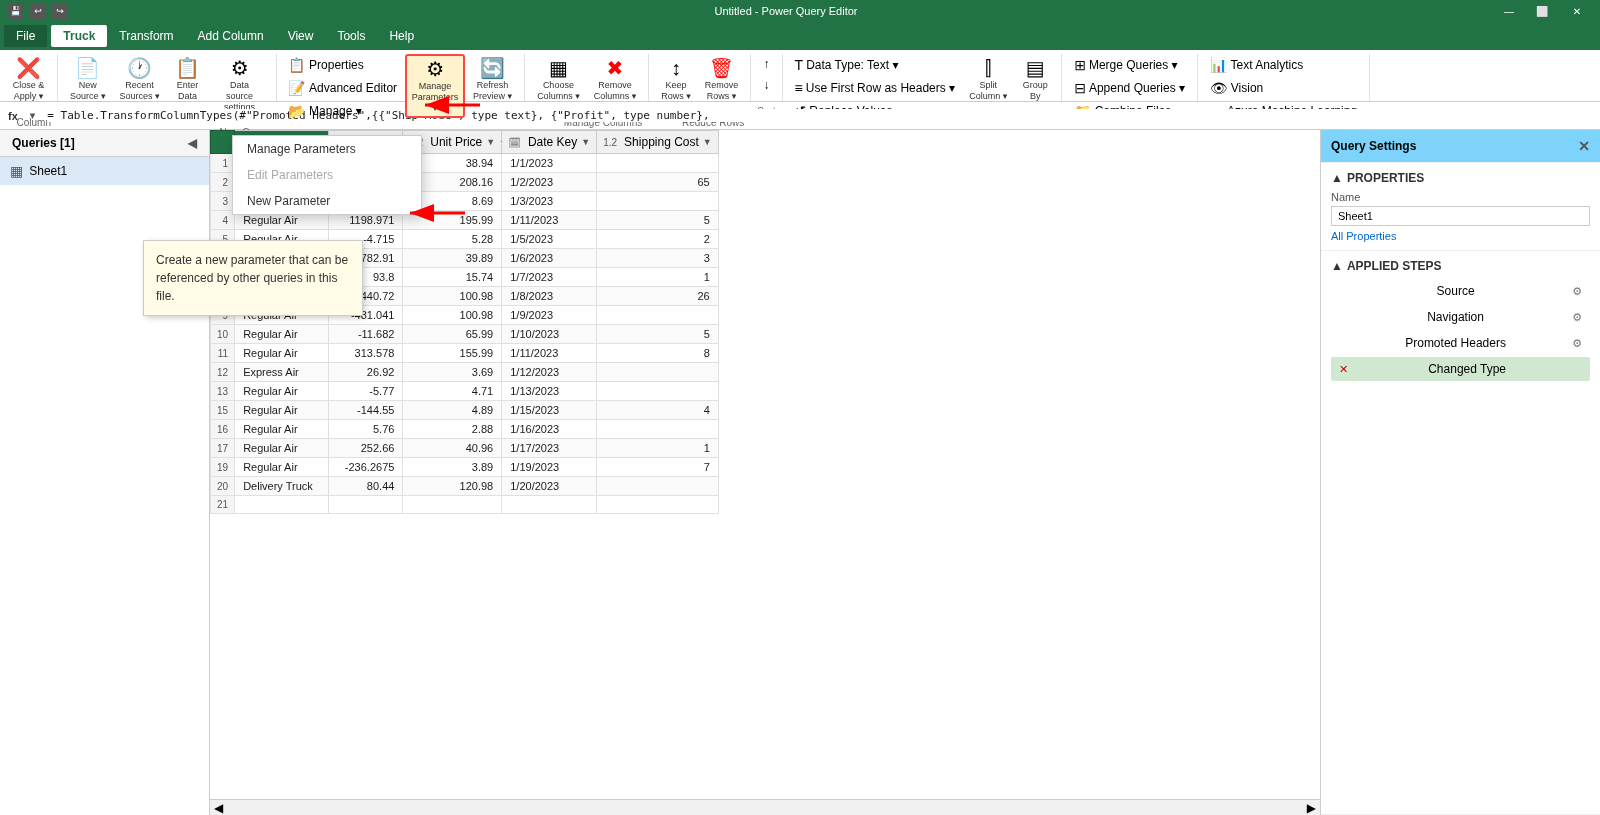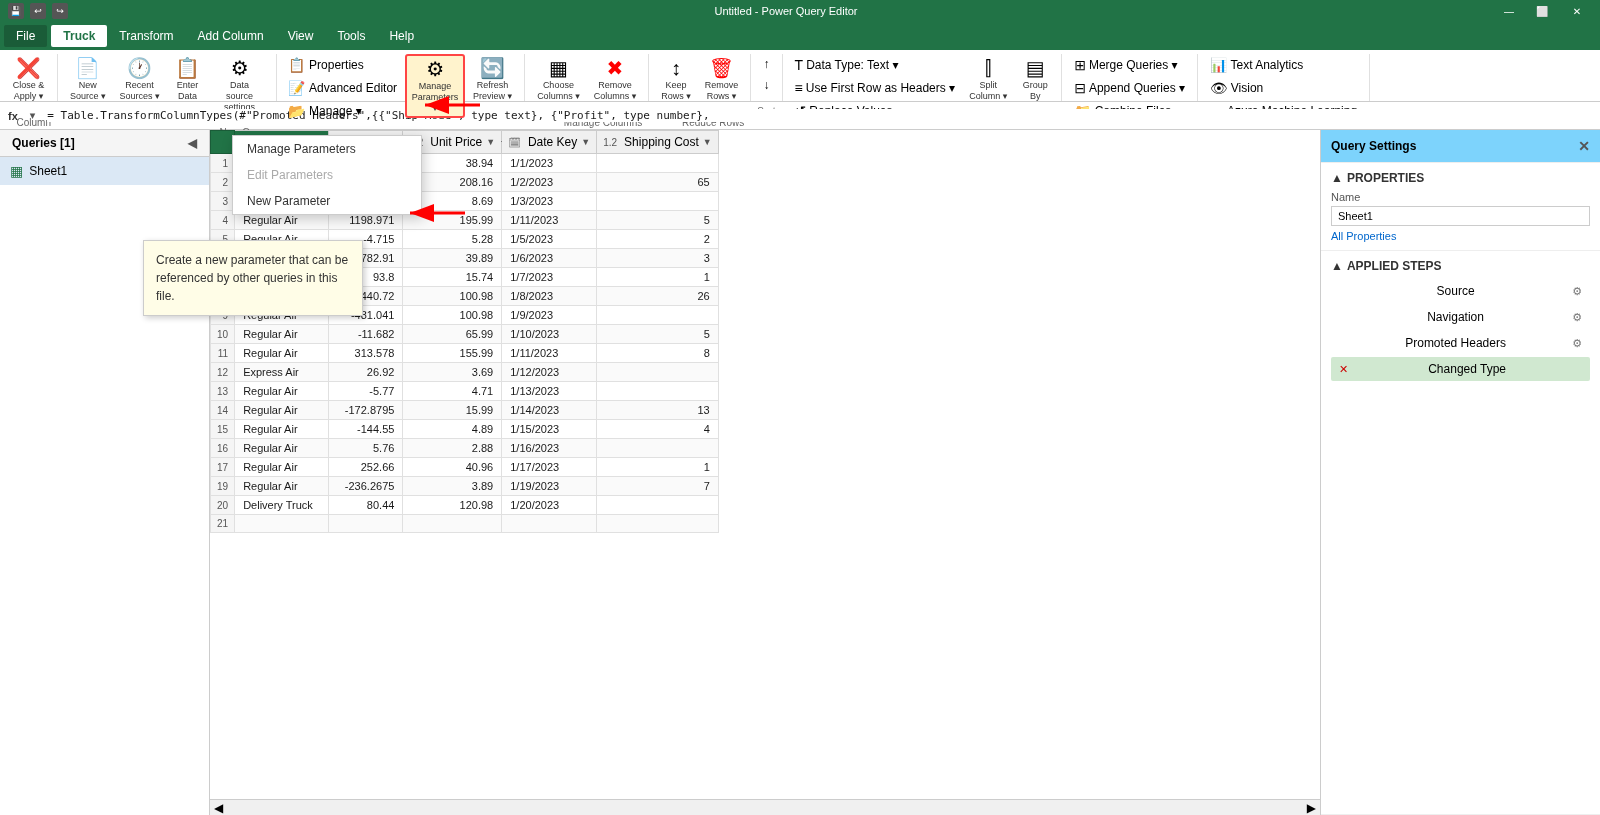--- a/index.html
+++ b/index.html
@@ -704,28 +704,20 @@
     </tr>
             <tr>
       <td class="row-num">13</td>
       <td>Regular Air</td>
       <td class="text-right">-5.77</td>
       <td class="text-right">4.71</td>
       <td>1/13/2023</td>
       <td class="text-right"></td>
     </tr>
             <tr>
-      <td class="row-num">14</td>
-      <td>Regular Air</td>
-      <td class="text-right">-172.8795</td>
-      <td class="text-right">15.99</td>
-      <td>1/14/2023</td>
-      <td class="text-right">13</td>
-    </tr>
-            <tr>
       <td class="row-num">15</td>
       <td>Regular Air</td>
       <td class="text-right">-144.55</td>
       <td class="text-right">4.89</td>
       <td>1/15/2023</td>
       <td class="text-right">4</td>
     </tr>
             <tr>
       <td class="row-num">16</td>
       <td>Regular Air</td>

